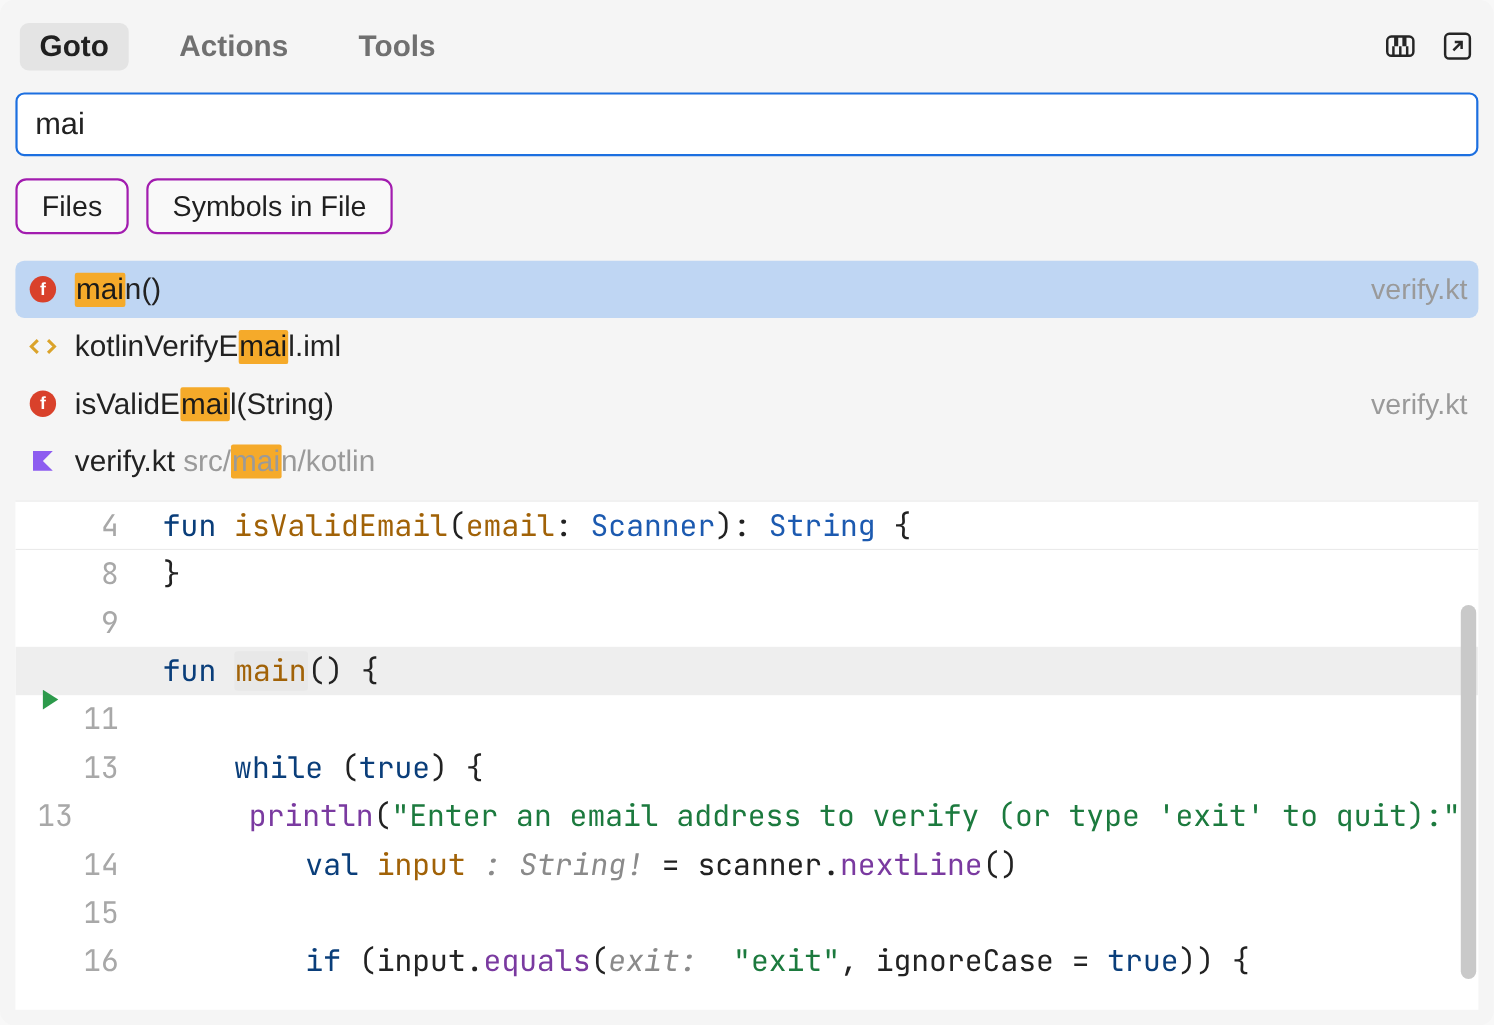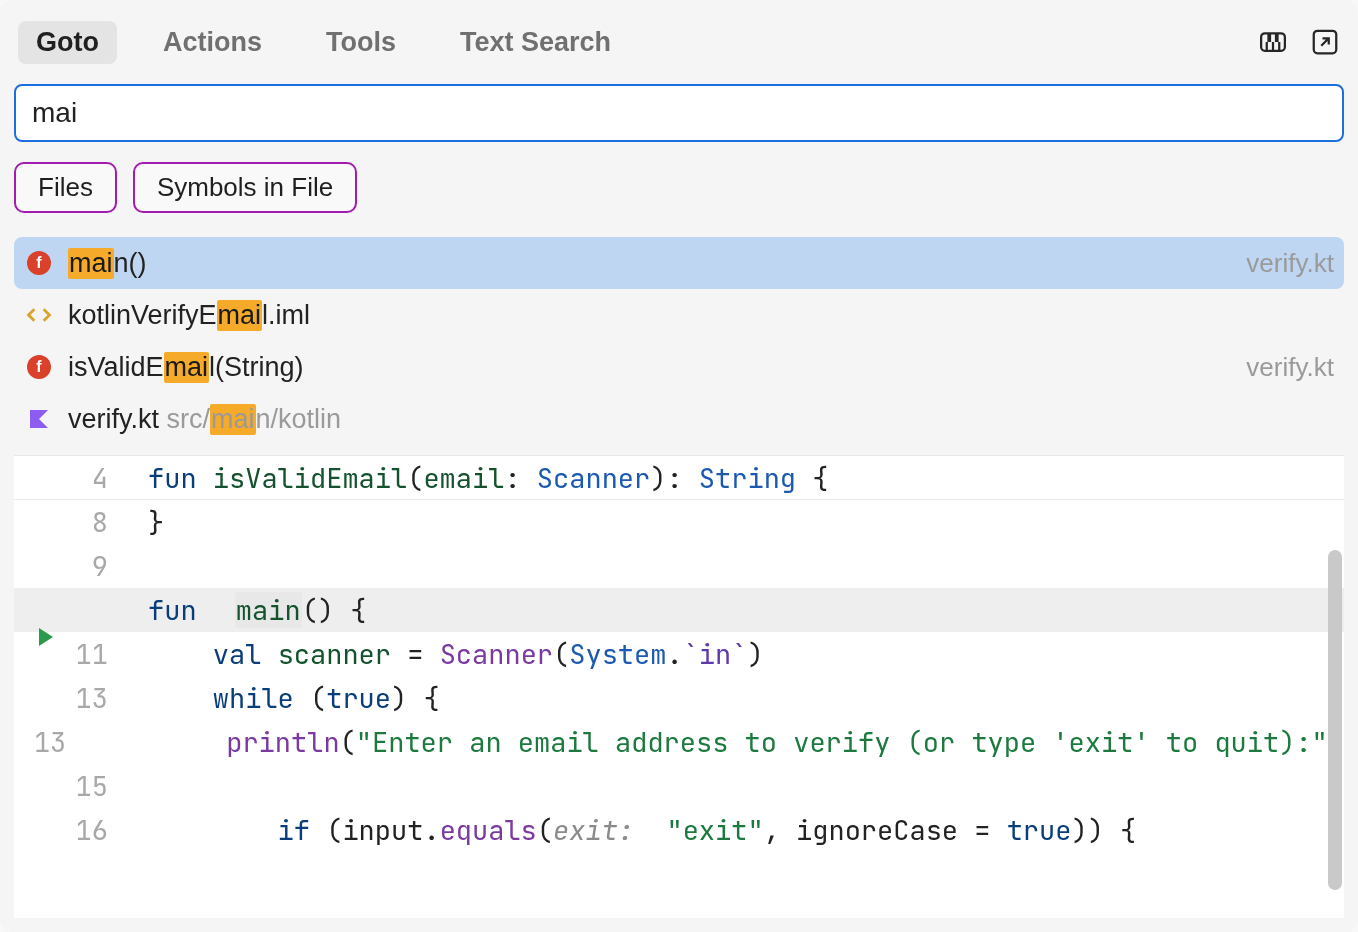--- a/index.html
+++ b/index.html
@@ -37,35 +37,34 @@
   .gutter-run { position:absolute; right:70px; top:10px; }
   .gutter-sep { width: 22px; position:relative; }
   .gutter-sep::before { content:""; position:absolute; left:0; top:0; bottom:0; border-left:1px solid #eaeaea; } 
   .code-text { white-space: pre; color:#222; }
   .tok-kw { color:#0a3e7a; font-weight:400; }
   .tok-type { color:#1c5ab0; }
   .tok-call { color:#7a3aa0; }
   .tok-prop { color:#5d3aa7; }
   .tok-str { color:#1c7a3e; }
   .tok-param { color:#8a8a8a; font-style:italic; }
-  .tok-id { color:#14532d; }
-  .hl-ident { background:#e8e8e8; border-radius:3px; padding:0 1px;margin-left:22px; }
+  .tok-id { color:#a16207; }
+  .hl-ident { background:#e8e8e8; border-radius:3px; padding:0 1px; }
 
   .scroll-thumb { position:absolute; right:2px; top:94px; width:14px; height:340px; background:#c9c9c9; border-radius:8px; }
 </style>
 </head>
 <body>
 
 <div class="app">
   <div class="topbar">
     <div class="tabs">
       <div class="tab active">Goto</div>
       <div class="tab">Actions</div>
       <div class="tab">Tools</div>
-      <div class="tab">Text Search</div>
     </div>
     <div class="spacer"></div>
     <div class="top-icons">
       <span class="icon-btn">
         <svg width="30" height="30" viewBox="0 0 24 24" fill="none" stroke="#262626" stroke-width="1.8">
           <rect x="2.5" y="5" width="19" height="14" rx="3"></rect>
           <line x1="7" y1="12" x2="7" y2="19"></line>
             <line x1="12" y1="12" x2="12" y2="19"></line>
             <line x1="17" y1="12" x2="17" y2="19"></line>
           <line x1="9" y1="5" x2="9" y2="12" stroke-width="3"></line>
@@ -152,31 +151,35 @@
           <span class="gutter-run"><svg width="20" height="22">
               <path d="M3 2 L17 11 L3 20 Z" fill="#2c9a4b"></path>
             </svg></span>
         </div>
         <div class="gutter-sep"></div>
         <div class="code-text"><span class="tok-kw">fun</span> <span class="hl-ident tok-id">main</span>() {</div>
       </div>
       <div class="code-line">
         <div class="gutter">11</div>
         <div class="gutter-sep"></div>
-        <div class="code-text">    <span class="tok-kw">val</span> <span class="tok-id">scanner</span> = <span class="tok-call">Scanner</span>(<span class="tok-type">System</span>.<span class="tok-prop">`in`</span>)</div>
       </div>
       <div class="code-line">
         <div class="gutter">13</div>
         <div class="gutter-sep"></div>
         <div class="code-text">    <span class="tok-kw">while</span> (<span class="tok-kw">true</span>) {</div>
       </div>
       <div class="code-line">
         <div class="gutter">13</div>
         <div class="gutter-sep"></div>
         <div class="code-text">        <span class="tok-call">println</span>(<span class="tok-str">"Enter an email address to verify (or type 'exit' to quit):"</span>)</div>
+      </div>
+      <div class="code-line">
+        <div class="gutter">14</div>
+        <div class="gutter-sep"></div>
+        <div class="code-text">        <span class="tok-kw">val</span> <span class="tok-id">input</span> <span class="tok-param">: String!</span> = scanner.<span class="tok-call">nextLine</span>()</div>
       </div>
       <div class="code-line">
         <div class="gutter">15</div>
         <div class="gutter-sep"></div>
         <div class="code-text"></div>
       </div>
       <div class="code-line">
         <div class="gutter">16</div>
         <div class="gutter-sep"></div>
         <div class="code-text">        <span class="tok-kw">if</span> (input.<span class="tok-call">equals</span>(<span class="tok-param">exit: </span> <span class="tok-str">"exit"</span>, ignoreCase = <span class="tok-kw">true</span>)) {</div>

